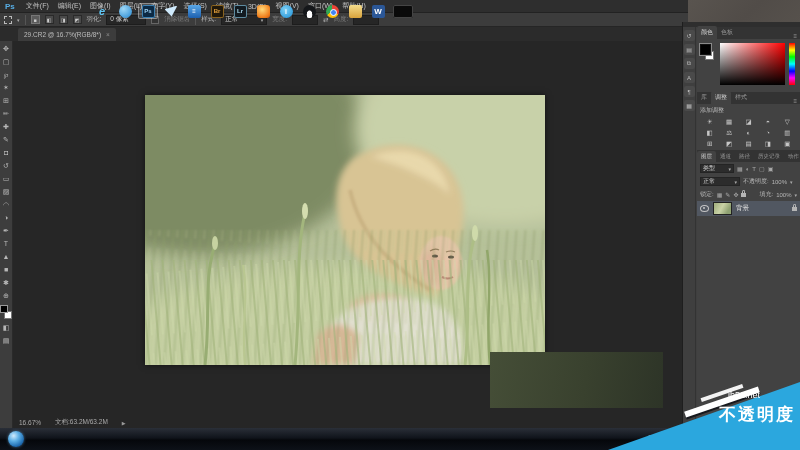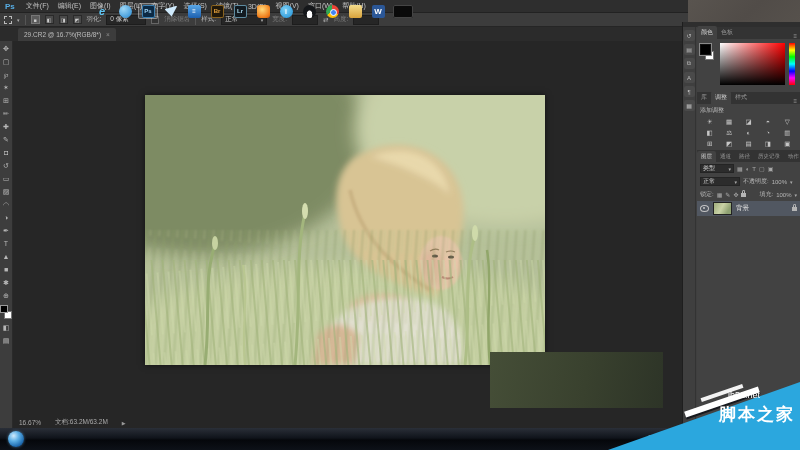--- a/index.html
+++ b/index.html
@@ -403,13 +403,13 @@
 </div>
 <div class="tbicon" style="left:391px;width:24px">
   <span class="tb-inner" style="background:#0a0a0a;width:20px;box-shadow:inset 0 0 0 1px #454545"></span>
 </div>
 <div class="cn">CN</div>
 
 <div class="wm-stripe2"></div>
 <div class="wm-stripe1"></div>
 <div class="wm-tri"></div>
 <div class="wm-small">jb51.net</div>
-<div class="wm-big">脚本之家</div>
+<div class="wm-big">不透明度</div>
 
 </body></html>

